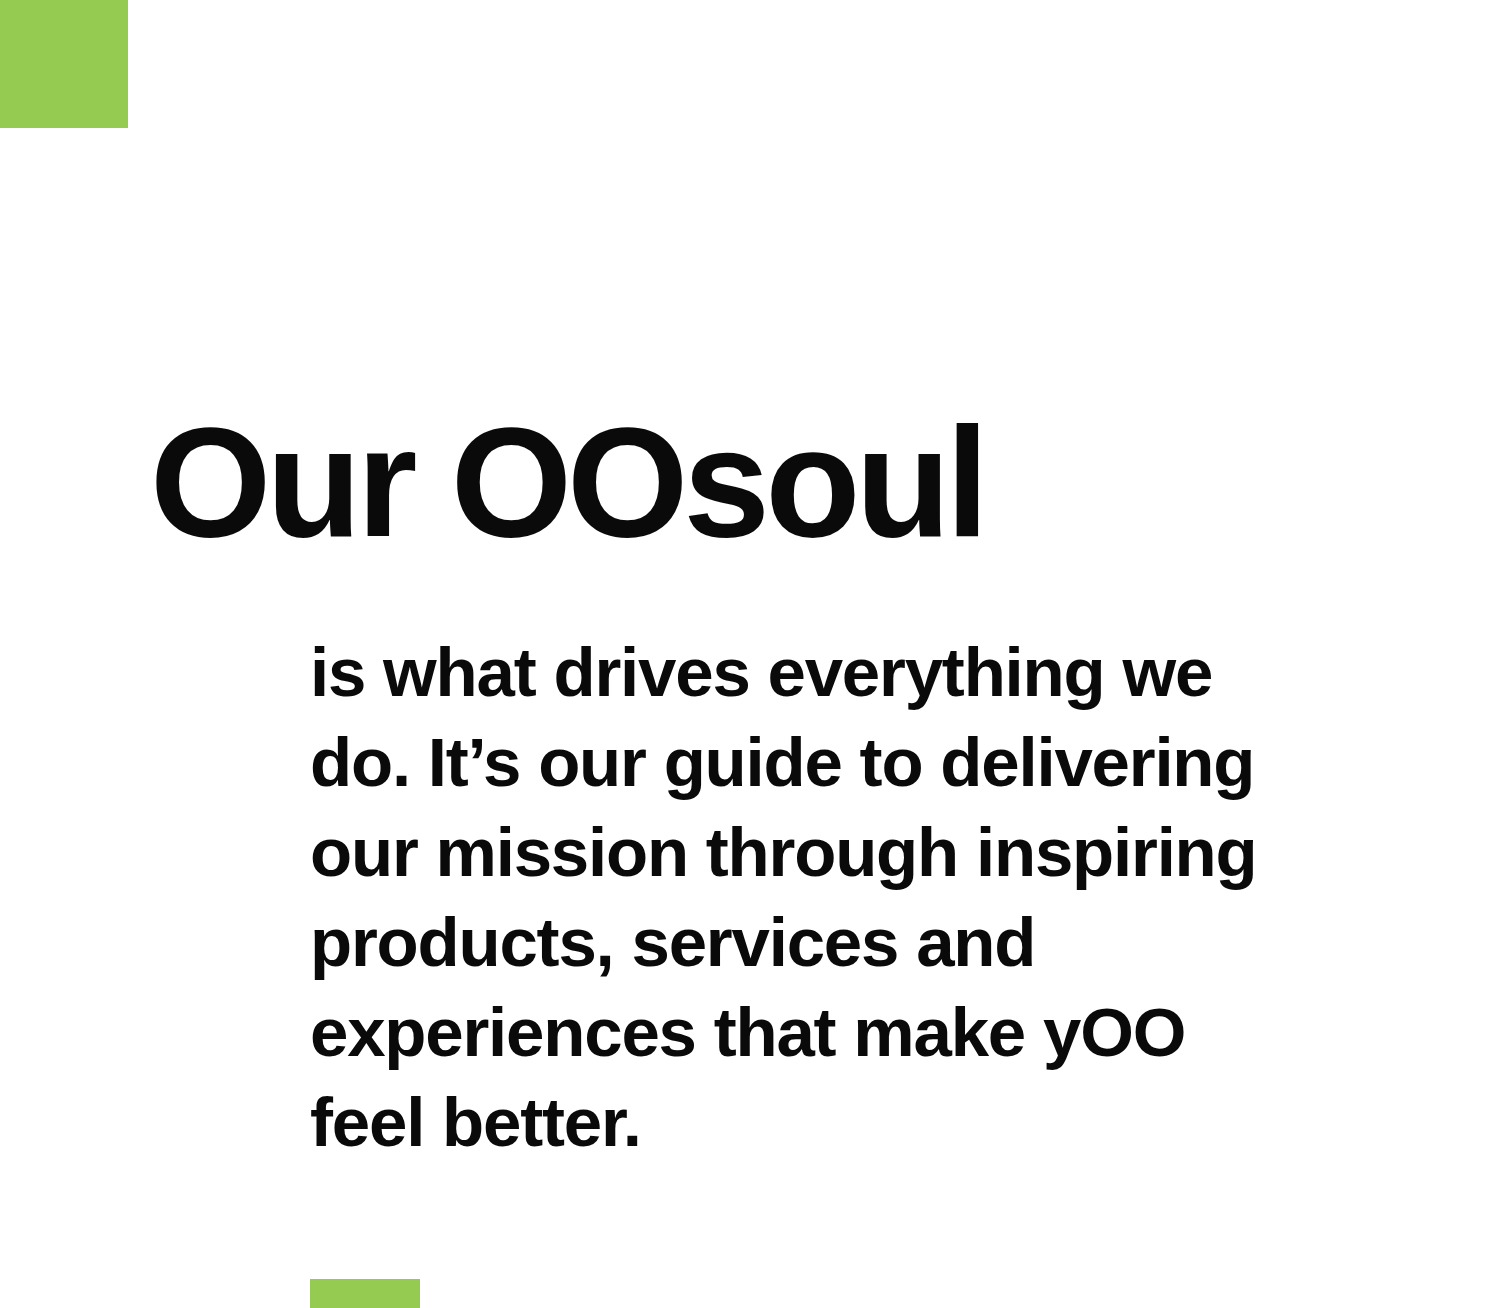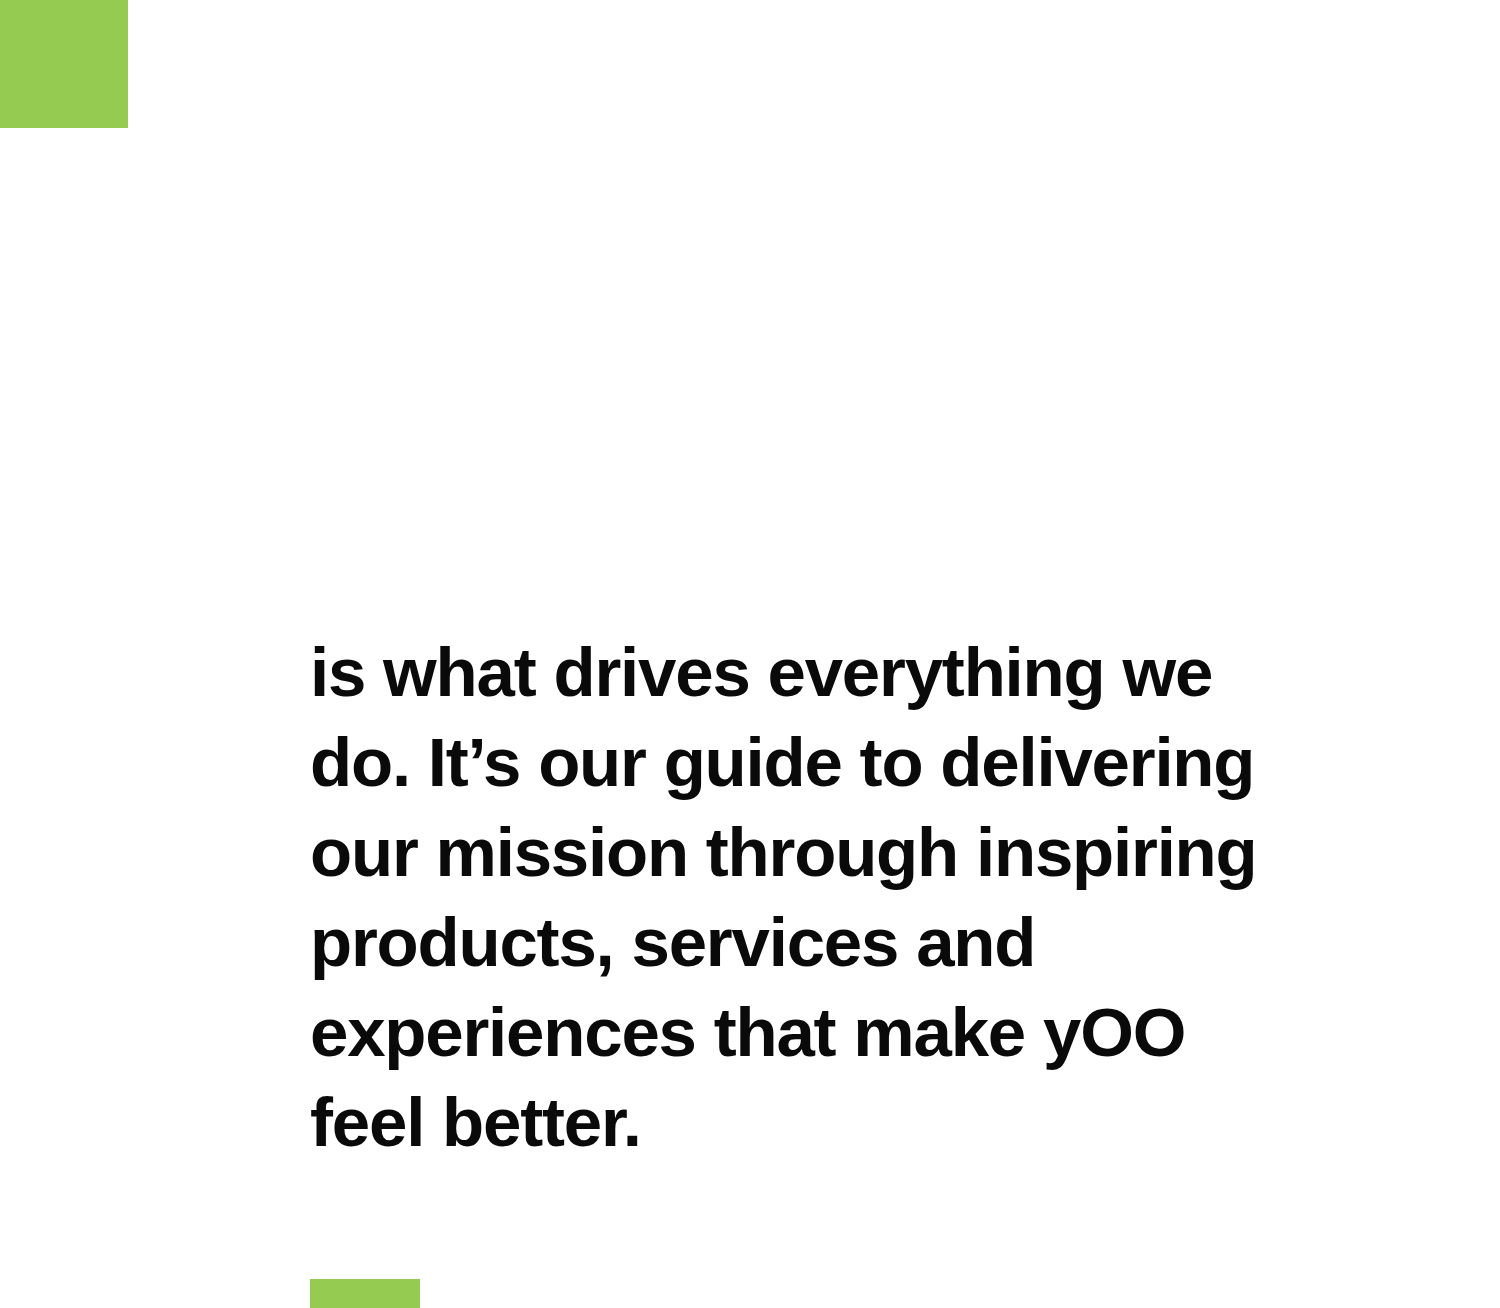--- a/index.html
+++ b/index.html
@@ -80,20 +80,21 @@
     height: 90px;
   }
 </style>
 </head>
 <body>
 
 <div class="page" style="background: rgb(255, 255, 255);">
 
   <div class="corner-square" style="background: rgb(149, 203, 81);"></div>
 
+  <h1 class="headline" style="color: rgb(10, 10, 10);">Our OOsoul</h1>
 
   <div class="body-copy">
     <div class="body-line" style="color: rgb(10, 10, 10);">is what drives everything we</div>
     <div class="body-line" style="color: rgb(10, 10, 10);">do. It’s our guide to delivering</div>
     <div class="body-line" style="color: rgb(10, 10, 10);">our mission through inspiring</div>
     <div class="body-line" style="color: rgb(10, 10, 10);">products, services and</div>
     <div class="body-line" style="color: rgb(10, 10, 10);">experiences that make yOO</div>
     <div class="body-line" style="color: rgb(10, 10, 10);">feel better.</div>
   </div>
 

